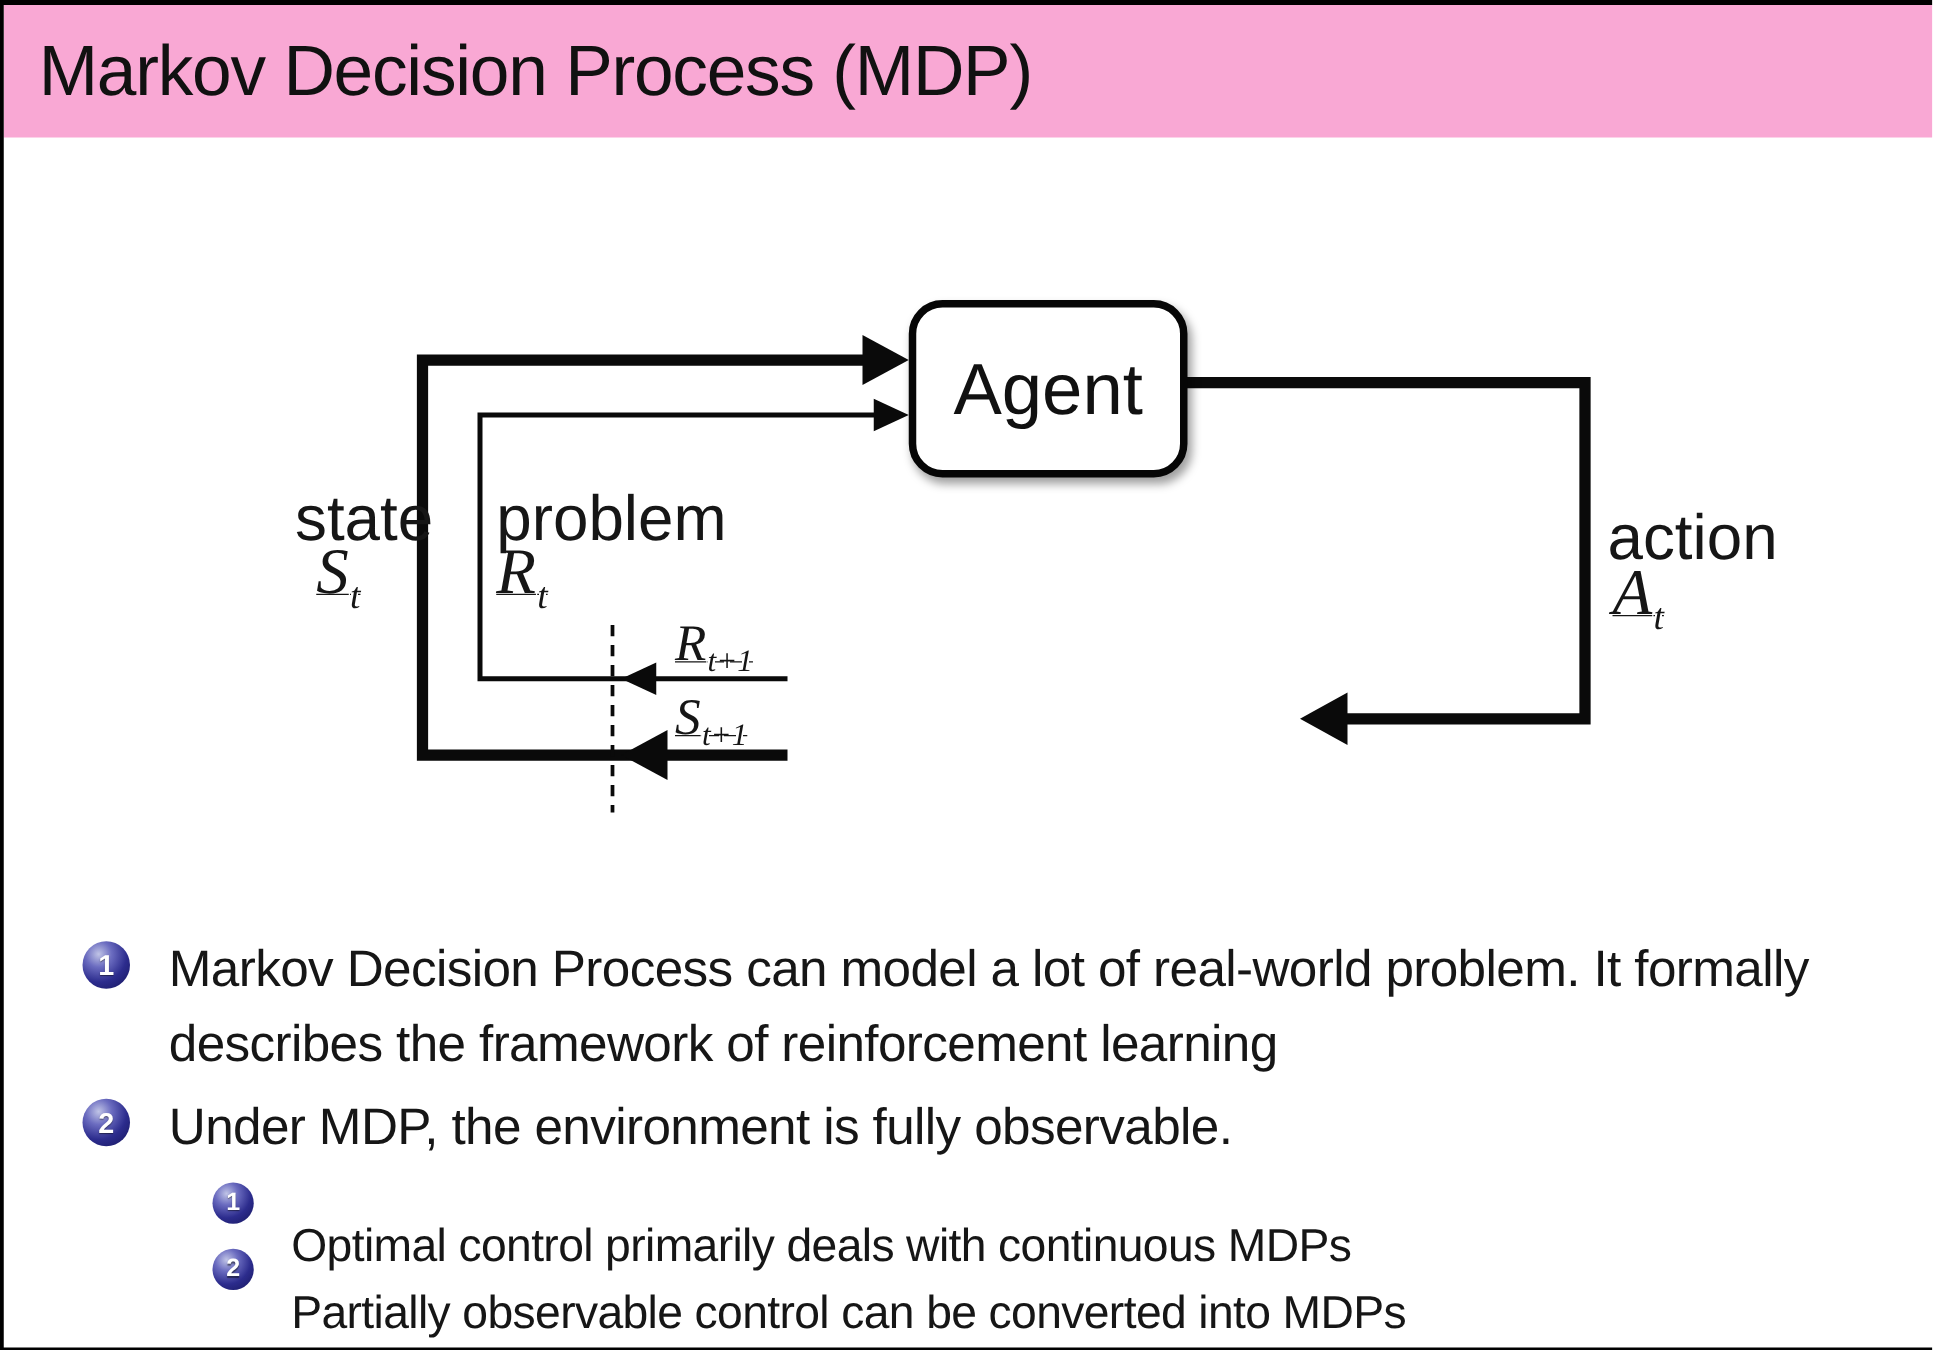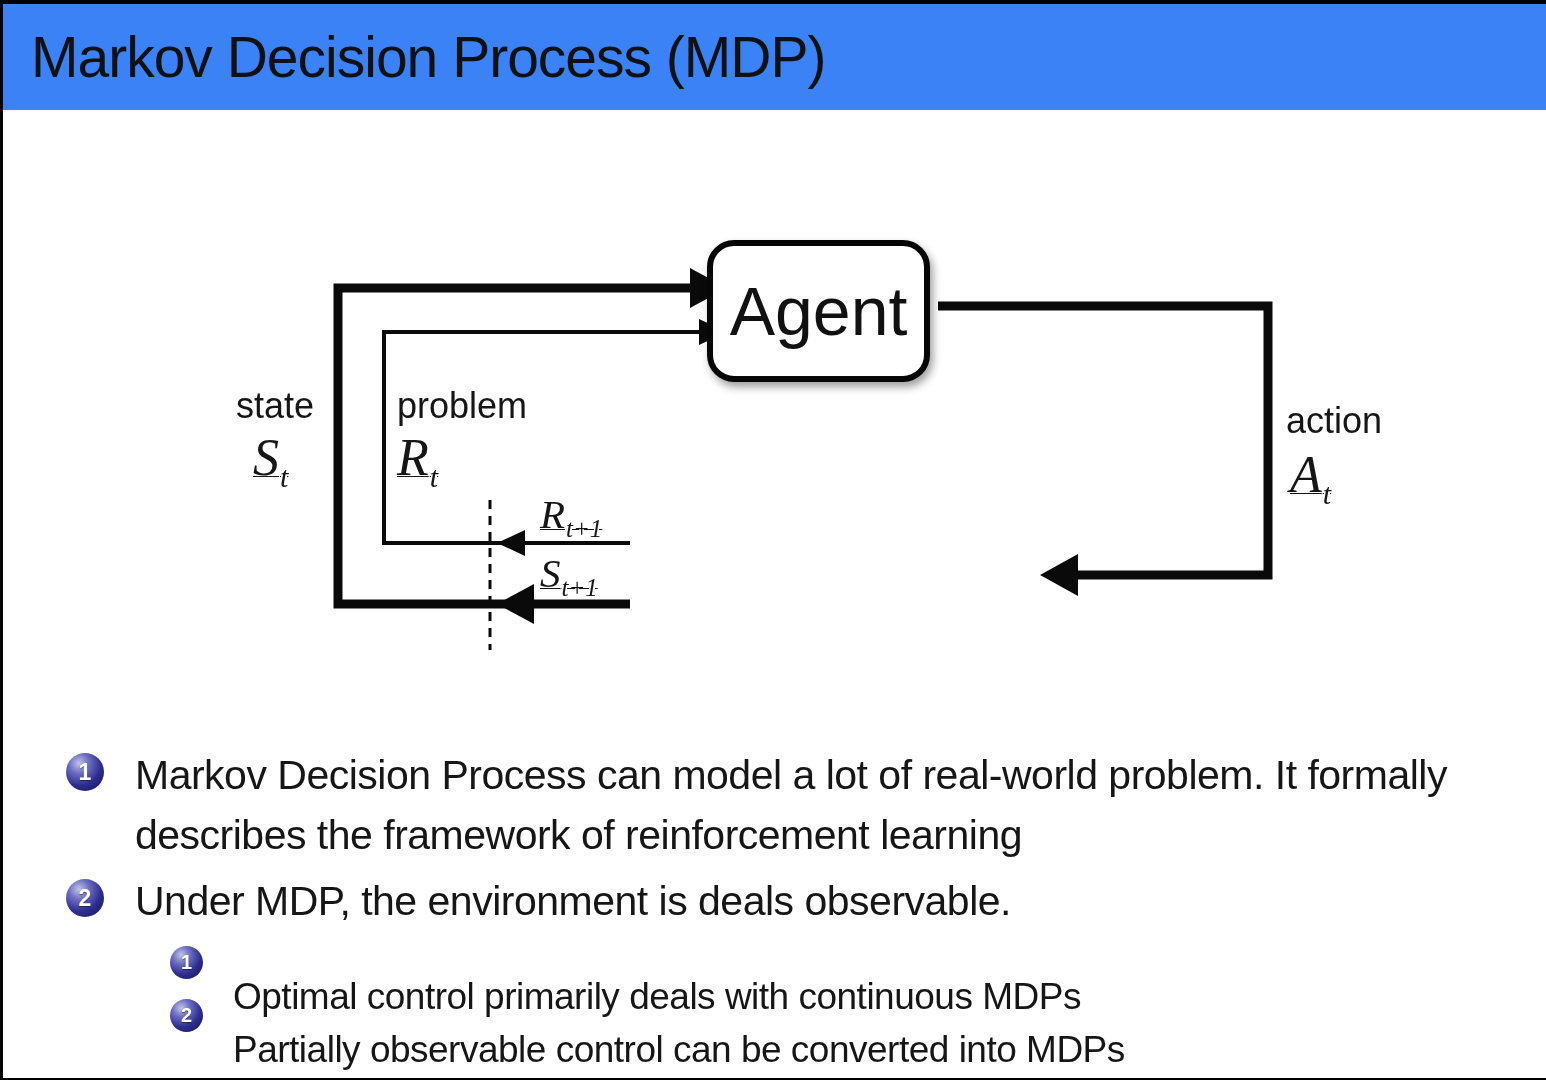--- a/index.html
+++ b/index.html
@@ -7,39 +7,39 @@
     position:relative;width:1546px;height:1080px;background:#ffffff;
     overflow:hidden;font-family:"Liberation Sans",sans-serif;
   }
   .top-border{position:absolute;left:0;top:0;width:1546px;height:4px;background:#000;}
   .left-border{position:absolute;left:0;top:0;width:3px;height:1080px;background:#000;}
   .bottom-border{position:absolute;left:0;bottom:0;width:1546px;height:2px;background:#000;}
 
   
   .titlebar{
     position:absolute;left:3px;top:4px;width:1543px;height:106px;
-    background:#3b82f6;display:flex;align-items:center;
+    background:#f9a8d4;display:flex;align-items:center;
   }
   .title{
     margin:0 0 0 28px;font-size:57px;font-weight:500;color:#111;
     letter-spacing:-1px;
   }
 
   
   .diagram{position:absolute;left:0;top:0;width:1546px;height:1080px;}
   .diagram svg{position:absolute;left:0;top:0;}
   .box{
     position:absolute;background:#fff;border:6px solid #060606;
     box-shadow:3px 5px 8px rgba(0,0,0,0.38);
     display:flex;align-items:center;justify-content:center;
     color:#111;
   }
-  .box-agent{left:707px;top:240px;width:211px;height:130px;border-radius:27px;font-size:68px;align-items:center;}
+  .box-agent{left:727px;top:240px;width:211px;height:130px;border-radius:27px;font-size:58px;align-items:center;}
   .box-env{left:630px;top:505px;width:405px;height:145px;border-radius:30px;font-size:58px;}
-  .dlabel{position:absolute;font-size:36px;color:#161616;}
+  .dlabel{position:absolute;font-size:51px;color:#161616;}
   .mlabel{position:absolute;color:#161616;font-family:"Liberation Serif",serif;font-style:italic;text-decoration:underline;}
   .msym-lg .mbase{font-size:52px;}
   .msym-lg .msub{font-size:30px;font-style:italic;position:relative;top:12px;left:1px;}
   .msym-sm .mbase{font-size:41px;}
   .msym-sm .msub{font-size:25px;font-style:italic;position:relative;top:9px;left:1px;}
 
   
   .brow{position:absolute;display:flex;align-items:flex-start;color:#161616;}
   .btext{
     margin:0;font-size:41px;line-height:60px;letter-spacing:-0.5px;
@@ -110,21 +110,21 @@
   </section>
 
   <section>
     <div class="brow" style="left:66px;top:745px">
       <span class="ball ball-lg">1</span>
       <p class="btext">Markov Decision Process can model a lot of real-world problem. It formally describes the framework of reinforcement learning</p>
     </div>
 
     <div class="brow" style="left:66px;top:871px">
       <span class="ball ball-lg">2</span>
-      <p class="btext">Under MDP, the environment is deals observable.</p>
+      <p class="btext">Under MDP, the environment is fully observable.</p>
     </div>
 
     <div class="brow" style="left:170px;top:939px">
       <span class="ball ball-sm">1</span>
       <p class="btext btext-sub">Optimal control primarily deals with continuous MDPs</p>
     </div>
 
     <div class="brow" style="left:170px;top:992px">
       <span class="ball ball-sm">2</span>
       <p class="btext btext-sub">Partially observable control can be converted into MDPs</p>

